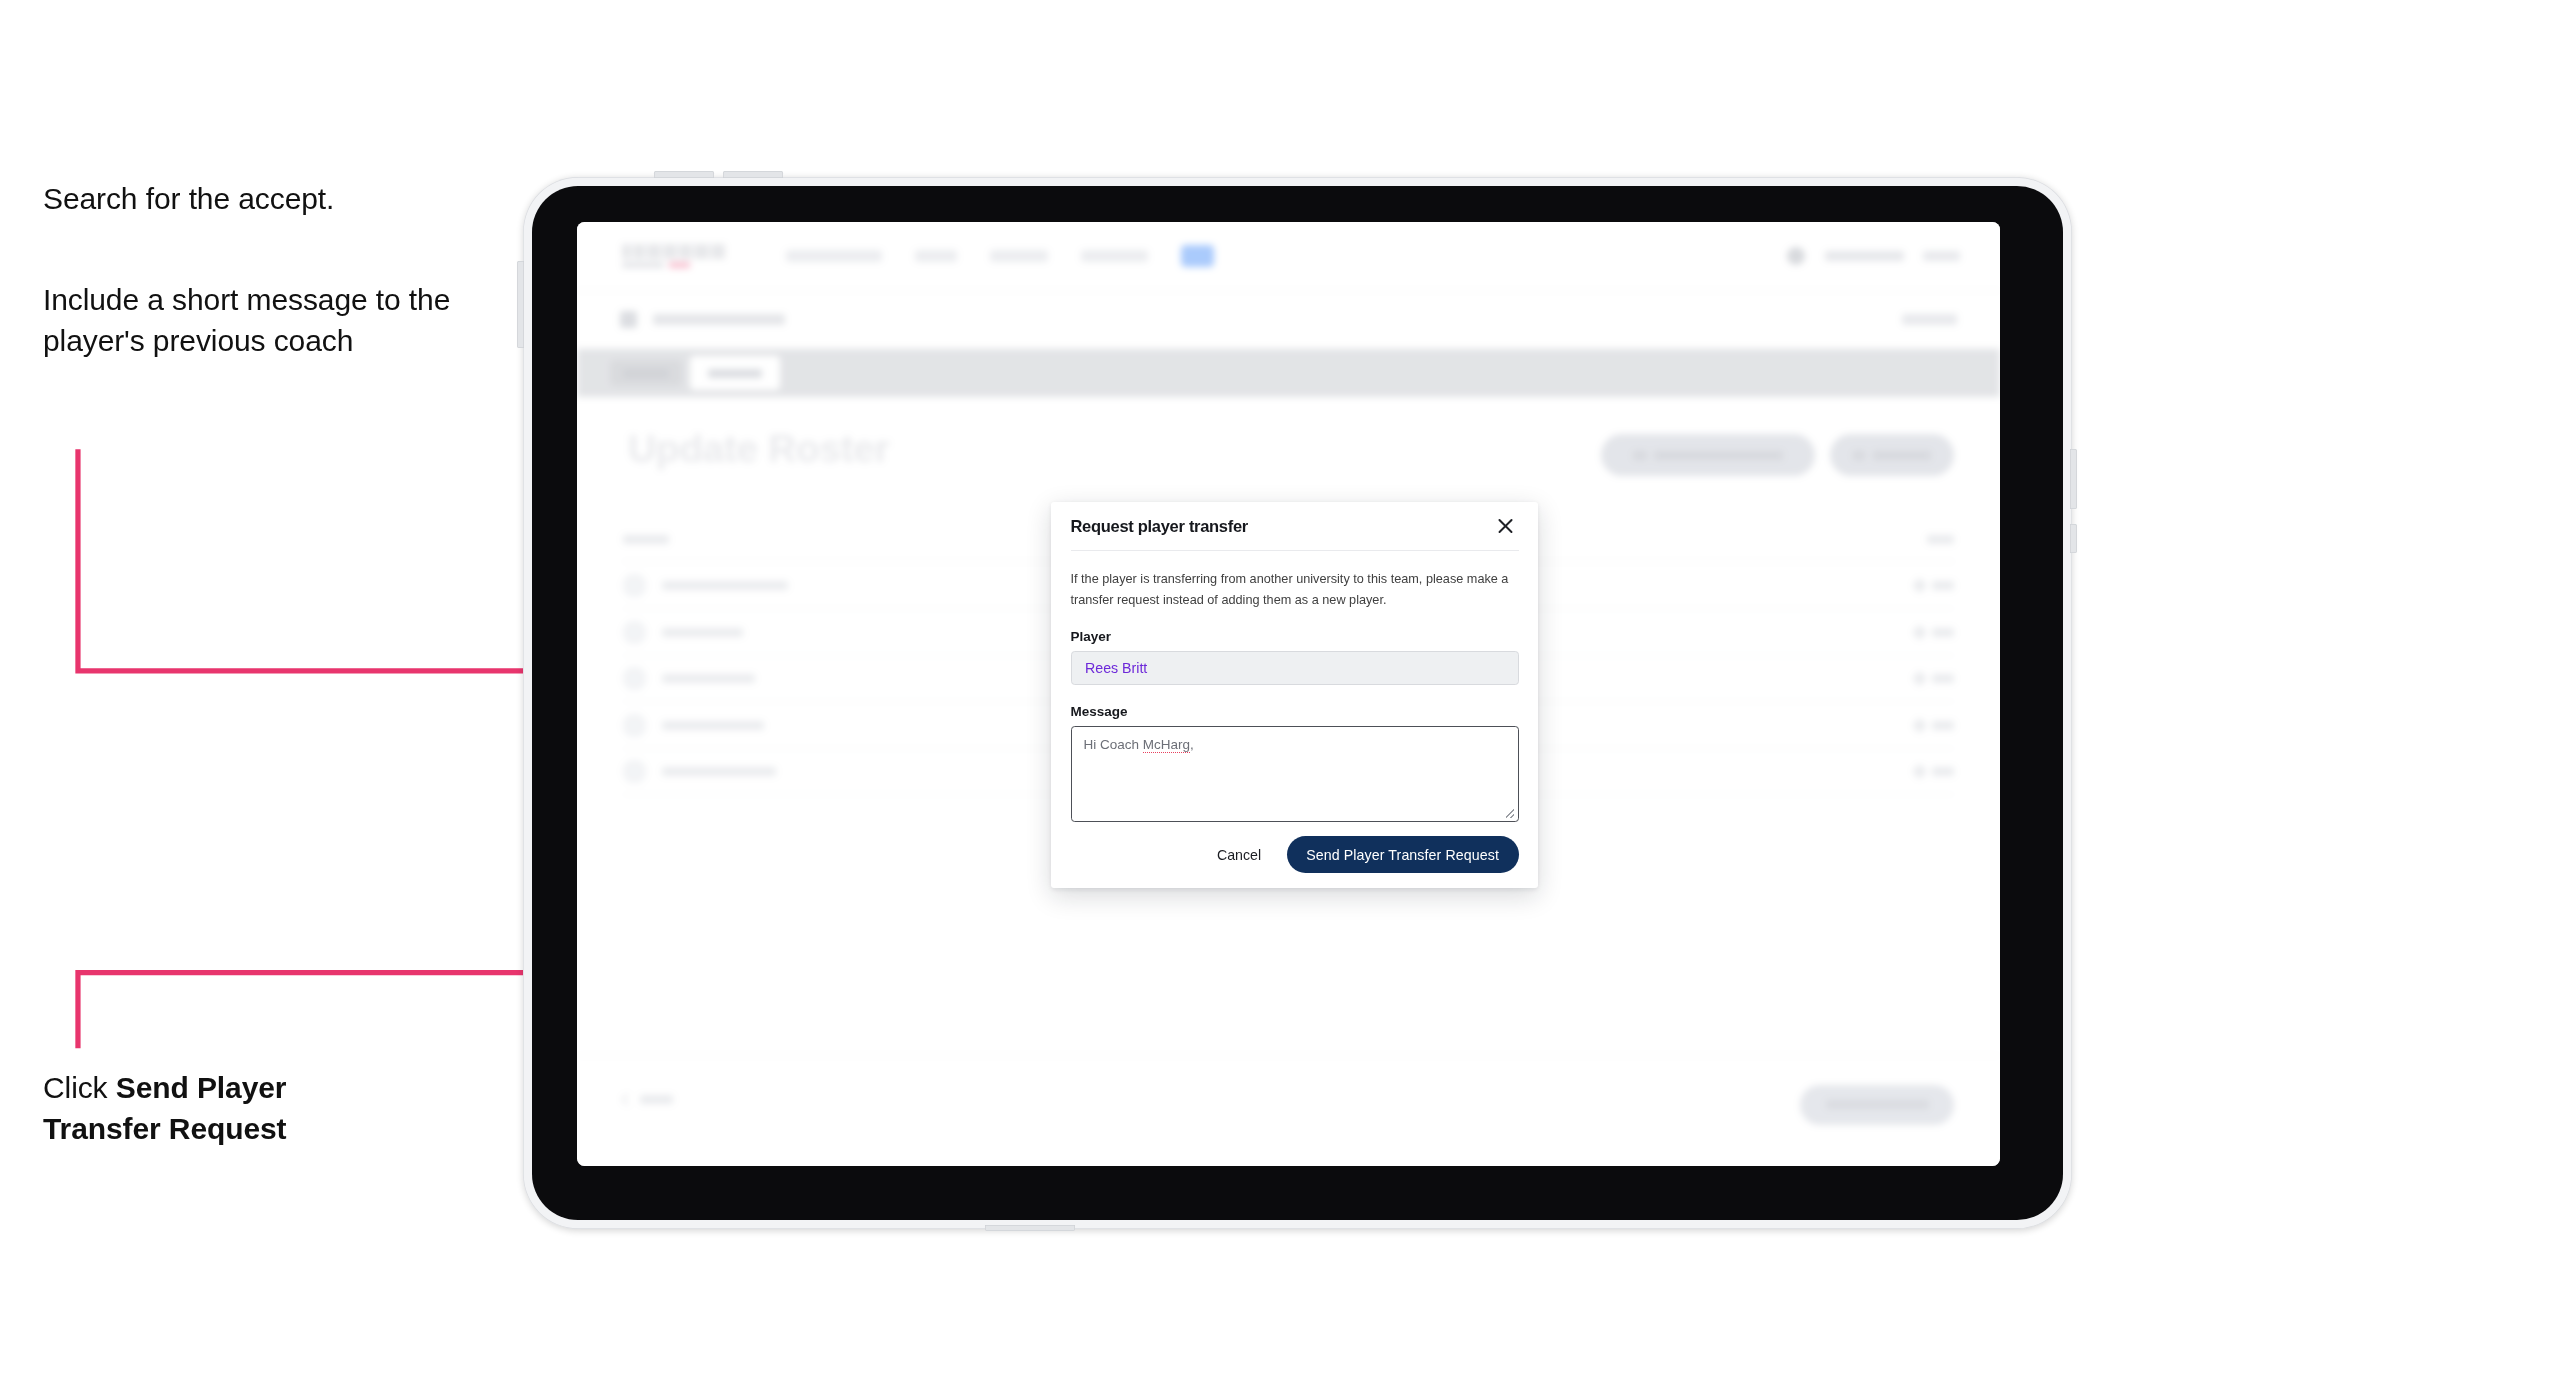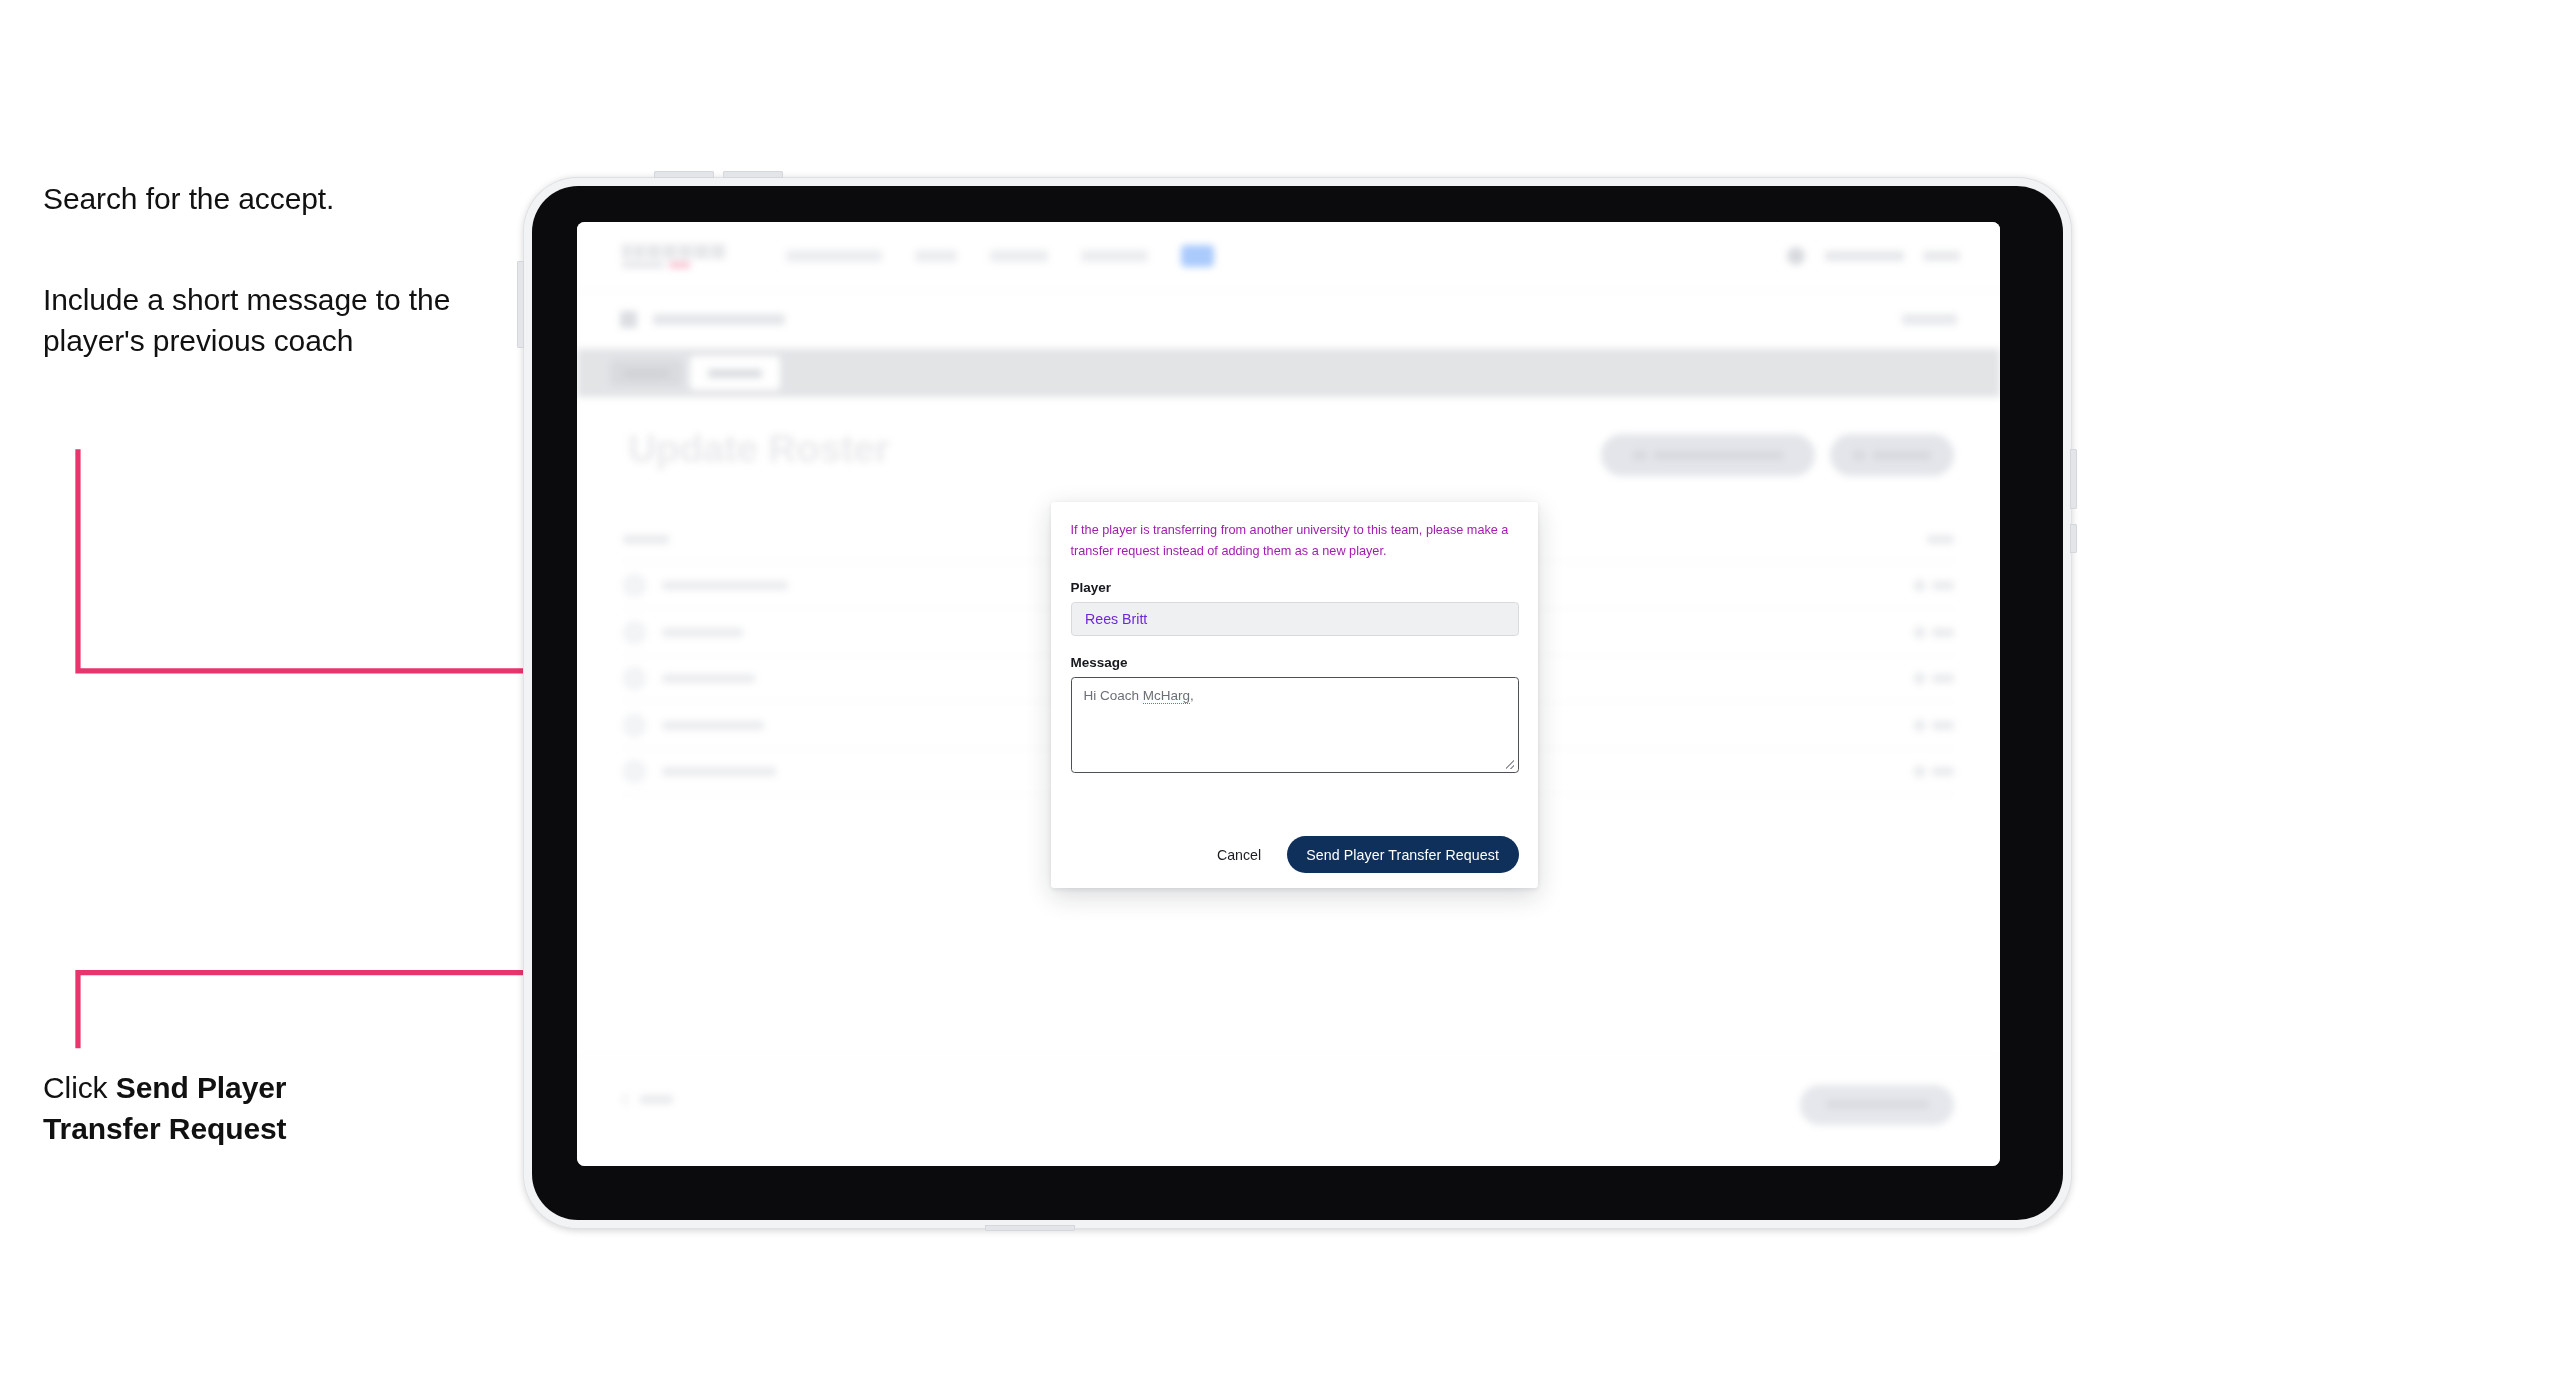--- a/index.html
+++ b/index.html
@@ -172,21 +172,21 @@
     width:25.5px; height:25.5px; position:relative; cursor:pointer;
     display:flex; align-items:center; justify-content:center;
   }
   .modal-close:before, .modal-close:after {
     content:""; position:absolute; width:19px; height:1.9px; background:#1f2126; border-radius:1.5px;
   }
   .modal-close:before { transform:rotate(45deg); }
   .modal-close:after  { transform:rotate(-45deg); }
 
   .modal-body { padding:18px 19.5px 0 19.5px; }
-  .modal-desc { font-size:12.7px; line-height:1.62; color:#a21caf; max-width:440px; }
+  .modal-desc { font-size:12.7px; line-height:1.62; color:#404040; max-width:440px; }
 
   .field-label {
     font-size:13.5px; font-weight:700; color:#16181d; margin-top:19px; margin-bottom:6.7px;
     display:block;
   }
   .player-input {
     width:100%; height:34px; border:0.7px solid #d8dade; border-radius:3.7px;
     background:#eef0f2; color:#6d28d9; font-size:14.2px;
     padding:0 13.5px; font-family:"Liberation Sans", sans-serif;
   }
@@ -371,20 +371,24 @@
   </div>
 
   <div class="hw" id="hw-vol-1"></div>
   <div class="hw" id="hw-vol-2"></div>
   <div class="hw" id="hw-power"></div>
   <div class="hw" id="hw-right-1"></div>
   <div class="hw" id="hw-right-2"></div>
   <div class="hw" id="hw-bot"></div>
 
   <div id="modal">
+    <div class="modal-head">
+      <div class="modal-title">Request player transfer</div>
+      <div class="modal-close"></div>
+    </div>
 
     <div class="modal-body">
       <div class="modal-desc">If the player is transferring from another university to this team, please make a transfer request instead of adding them as a new player.</div>
 
       <label class="field-label">Player</label>
       <input class="player-input" type="text" readonly="" value="Rees Britt" style="">
 
       <label class="field-label">Message</label>
       <div class="msg-box">
         <div class="msg-line-1"><span>Hi Coach </span><span class="spell">McHarg</span><span>,</span></div>

